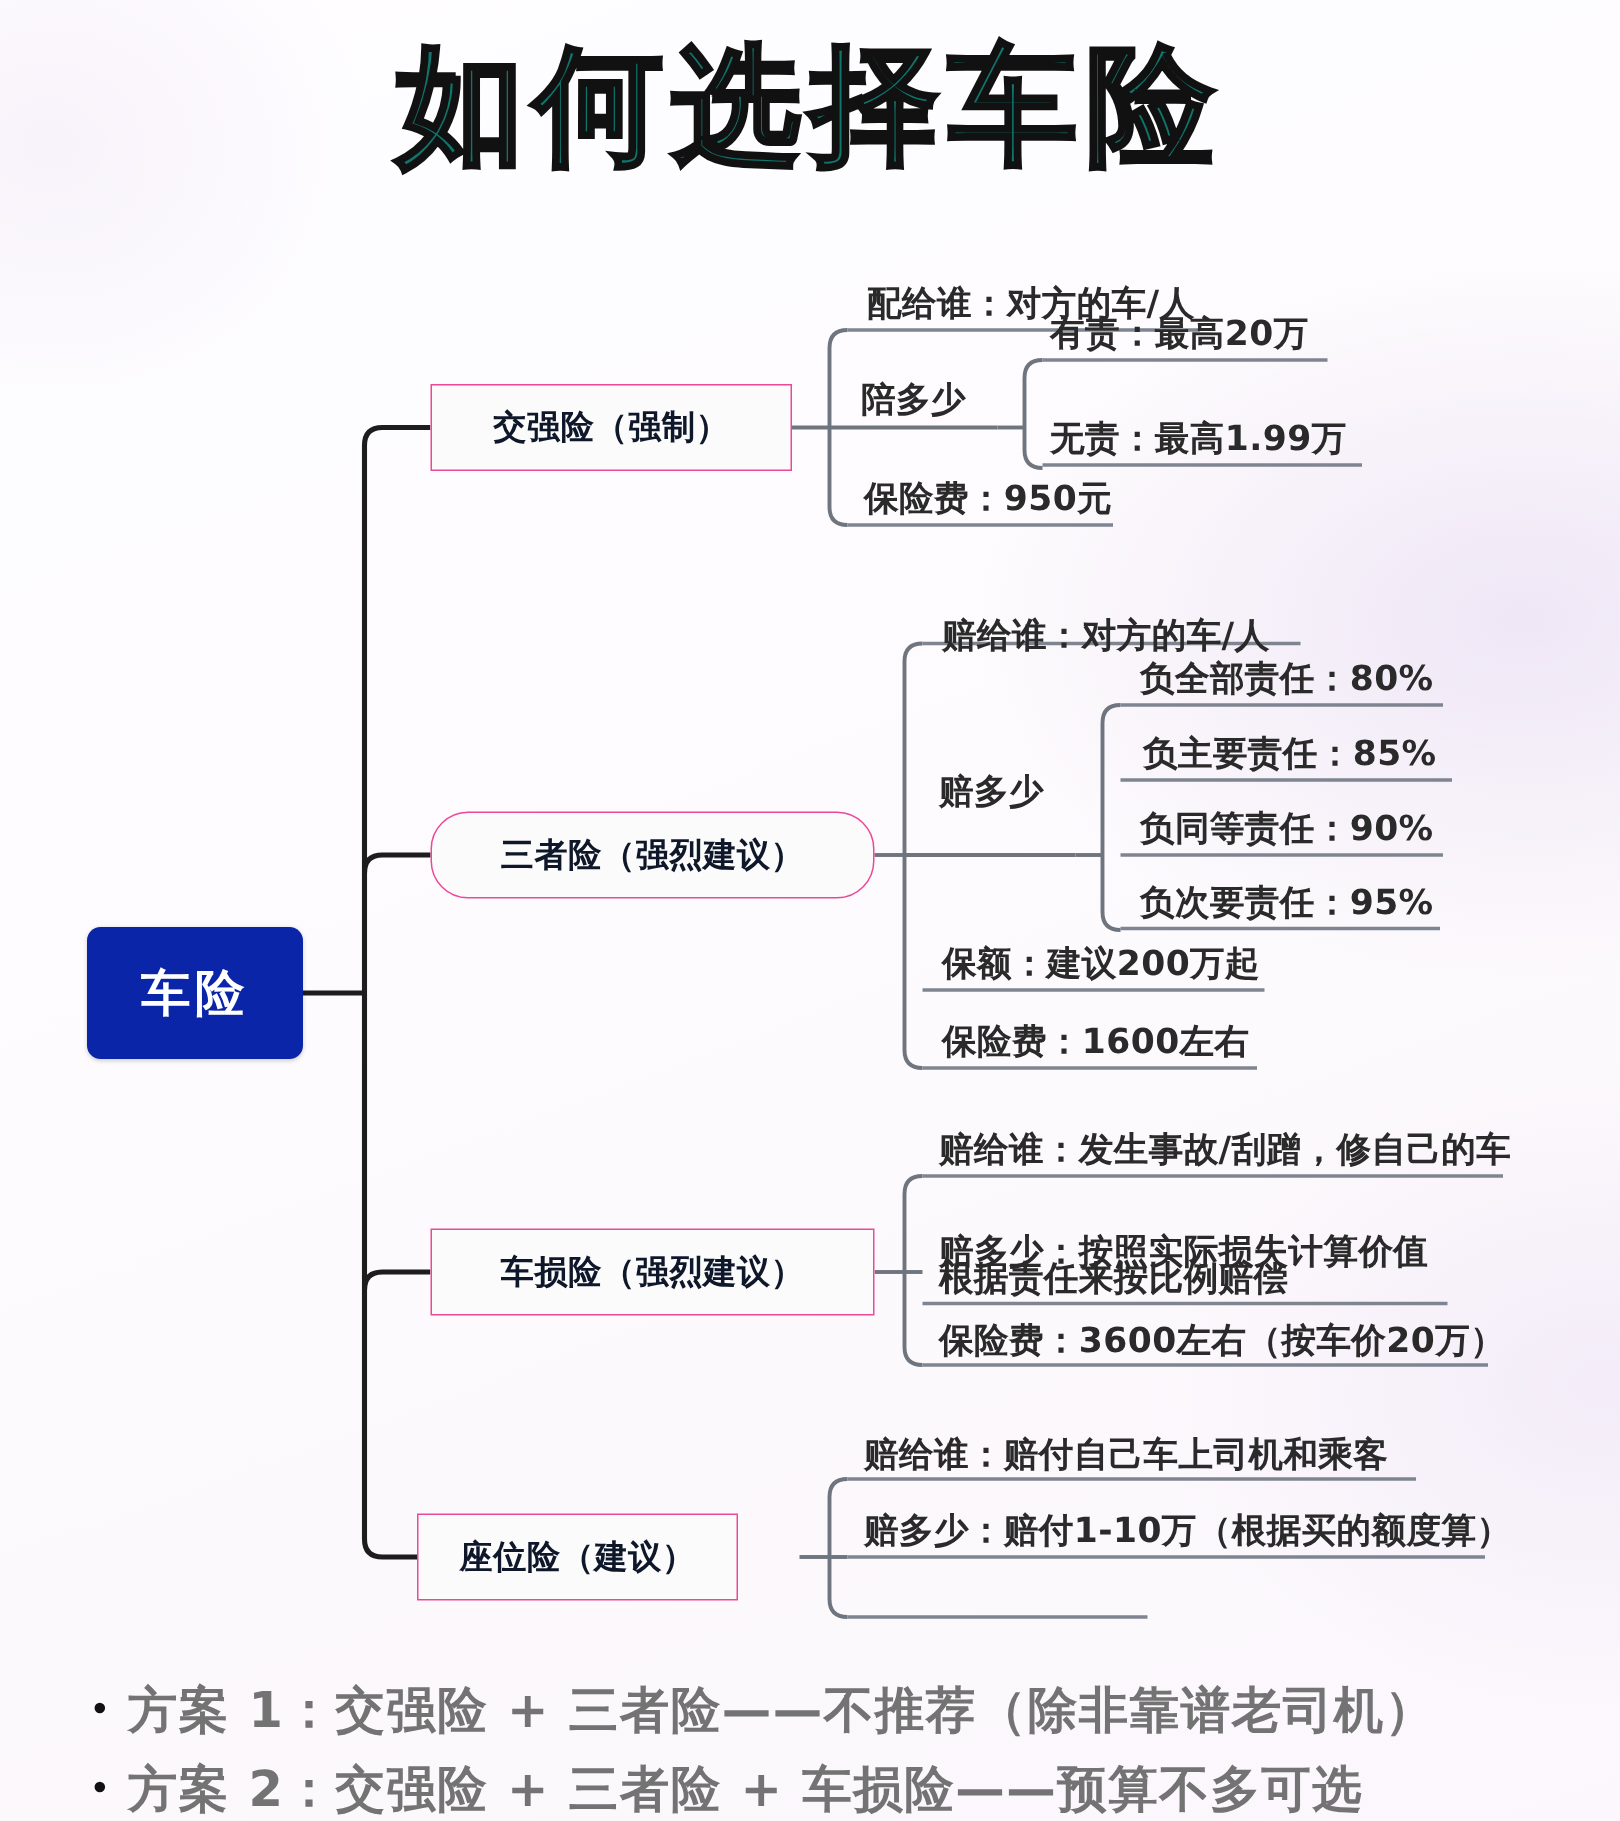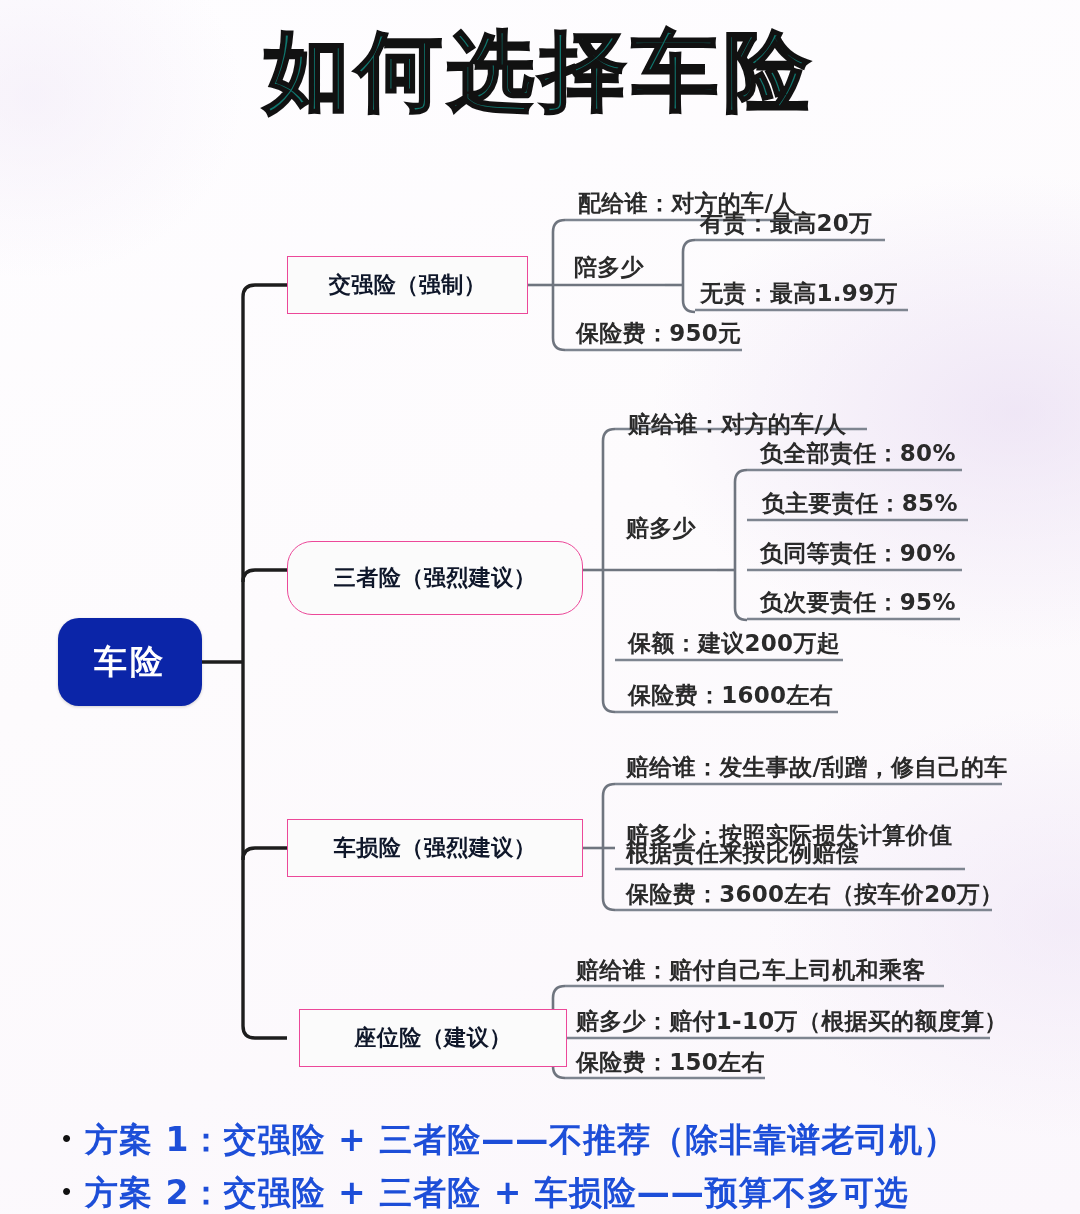--- a/index.html
+++ b/index.html
@@ -54,21 +54,21 @@
   .trunk { fill: none; stroke: #1d1d1d; stroke-width: 3.4; }
   .subdark { fill: none; stroke: #6f757f; stroke-width: 2.6; }
   .rule  { stroke: #7e8590; stroke-width: 2.4; }
 
   
   .root-node {
     position: absolute;
     left: 58px; top: 618px;
     width: 144px; height: 88px;
     background: #0b25a8;
-    border-radius: 21px;
+    border-radius: 9px;
     display: flex; align-items: center; justify-content: center;
     color: #ffffff;
     font-size: 33px;
     font-weight: 700;
     letter-spacing: 3px;
     font-family: "DejaVu Sans", "Liberation Sans", sans-serif;
     box-shadow: 0 1px 3px rgba(0,0,0,0.18);
   }
 
   
@@ -113,21 +113,21 @@
   .plan-bullet {
     font-size: 26px;
     color: #111;
     line-height: 1;
     position: relative;
     top: -4px;
   }
   .plan-text {
     font-size: 33px;
     font-weight: 800;
-    color: #1d4ed8;
+    color: #737373;
     letter-spacing: 1px;
     white-space: nowrap;
     font-family: "DejaVu Sans", "Liberation Sans", sans-serif;
   }
 </style>
 </head>
 <body>
 
 <div class="bg-tint"></div>
 
@@ -190,44 +190,43 @@
   <div class="root-node">车险</div>
 
   <div class="branch-node" style="left:287px; top:256px; width:241px; height:58px;">交强险（强制）</div>
 
   <div class="leaf" style="left:578px; top:188px;">配给谁：对方的车/人</div>
   <div class="leaf" style="left:574px; top:252px;">陪多少</div>
   <div class="leaf" style="left:576px; top:318px;">保险费：950元</div>
   <div class="leaf" style="left:700px; top:208px;">有责：最高20万</div>
   <div class="leaf" style="left:700px; top:278px;">无责：最高1.99万</div>
 
-  <div class="branch-node" style="left:287px; top:541px; width:296px; height:74px;border-radius:25px;">三者险（强烈建议）</div>
+  <div class="branch-node" style="left:287px; top:541px; width:296px; height:58px;border-radius:25px;">三者险（强烈建议）</div>
 
   <div class="leaf" style="left:628px; top:397px;margin-top:12px;">赔给谁：对方的车/人</div>
   <div class="leaf" style="left:626px; top:513px;">赔多少</div>
   <div class="leaf" style="left:628px; top:628px;">保额：建议200万起</div>
   <div class="leaf" style="left:628px; top:680px;">保险费：1600左右</div>
 
   <div class="leaf" style="left:760px; top:438px;">负全部责任：80%</div>
   <div class="leaf" style="left:762px; top:488px;">负主要责任：85%</div>
   <div class="leaf" style="left:760px; top:538px;">负同等责任：90%</div>
   <div class="leaf" style="left:760px; top:587px;">负次要责任：95%</div>
 
   <div class="branch-node" style="left:287px; top:819px; width:296px; height:58px;">车损险（强烈建议）</div>
 
   <div class="leaf" style="left:626px; top:752px;">赔给谁：发生事故/刮蹭，修自己的车</div>
   <div class="leaf" style="left:626px; top:820px;">赔多少：按照实际损失计算价值</div>
   <div class="leaf" style="left:626px; top:838px;">根据责任来按比例赔偿</div>
   <div class="leaf" style="left:626px; top:879px;">保险费：3600左右（按车价20万）</div>
 
-  <div class="branch-node" style="left:299px; top:1009px; width:268px; height:58px;">座位险（建议）</div>
+  <div class="branch-node" style="left:278px; top:1009px; width:214px; height:58px;">座位险（建议）</div>
 
   <div class="leaf" style="left:576px; top:955px;">赔给谁：赔付自己车上司机和乘客</div>
   <div class="leaf" style="left:576px; top:1006px;">赔多少：赔付1-10万（根据买的额度算）</div>
-  <div class="leaf" style="left:576px; top:1047px;">保险费：150左右</div>
 
   <div class="plans">
     <div class="plan-row">
       <span class="plan-bullet">•</span>
       <span class="plan-text">方案 1：交强险 + 三者险——不推荐（除非靠谱老司机）</span>
     </div>
     <div class="plan-row">
       <span class="plan-bullet">•</span>
       <span class="plan-text">方案 2：交强险 + 三者险 + 车损险——预算不多可选</span>
     </div>

